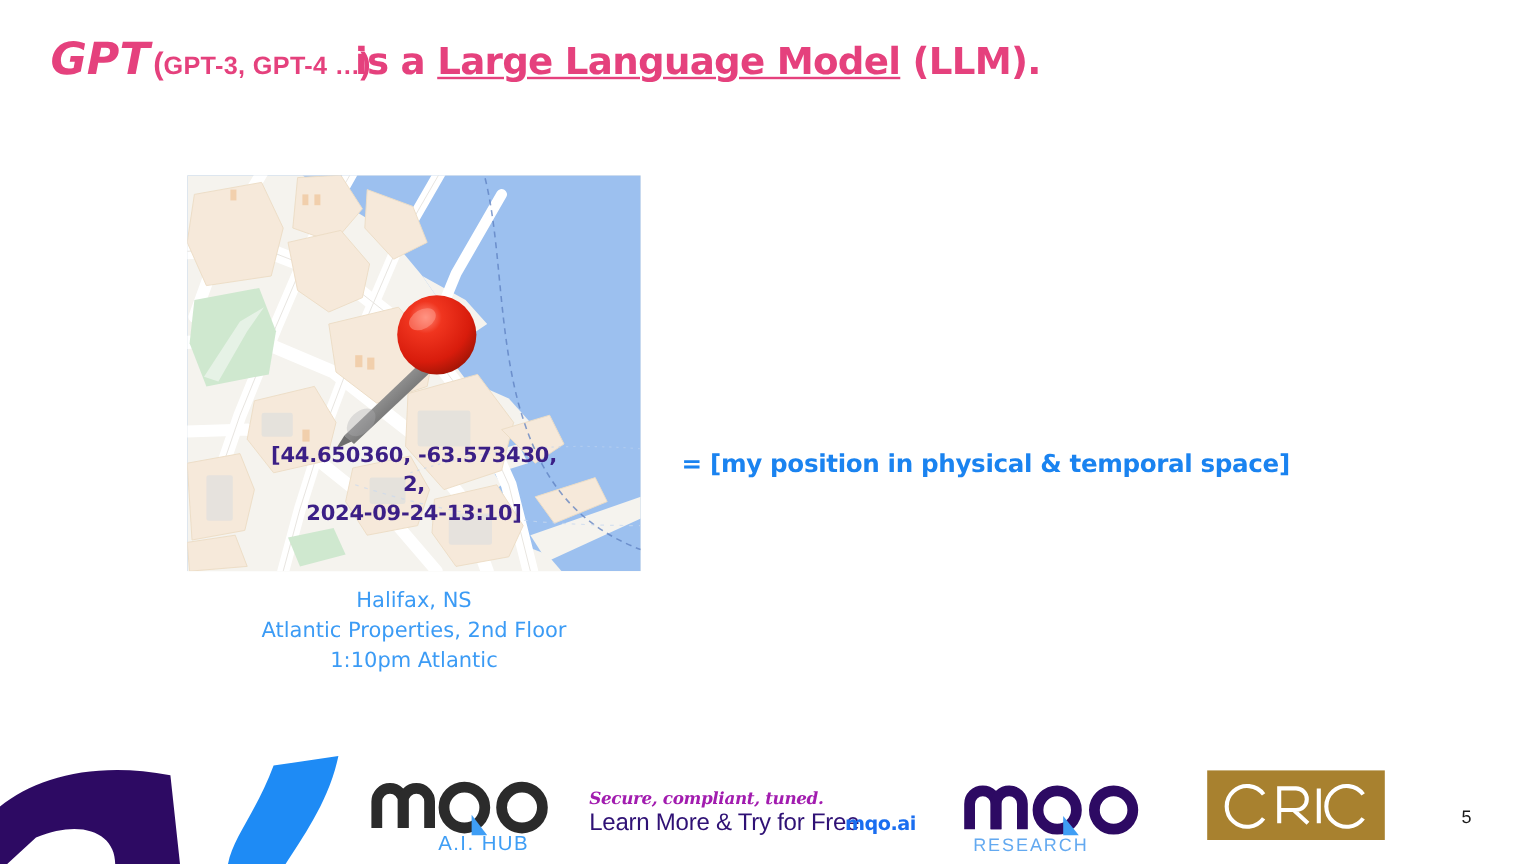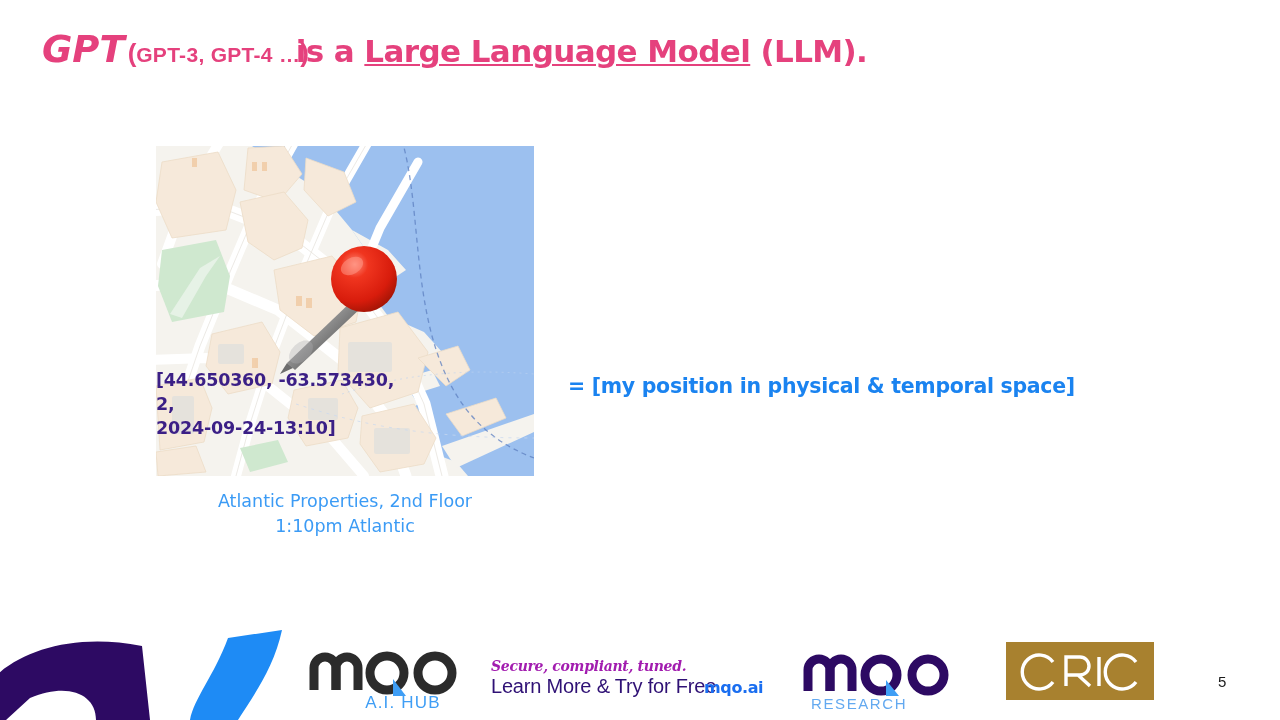--- a/index.html
+++ b/index.html
@@ -73,21 +73,21 @@
     overflow: hidden;
     background: #f3f1ec;
   }
   .map-canvas svg { display: block; }
 
   .map-coords {
     position: absolute;
     left: 0;
     right: 0;
     top: 222px;
-    text-align: left;
+    text-align: center;
     color: #3b1f86;
     font-family: "DejaVu Sans", sans-serif;
     font-weight: bold;
     font-size: 17.5px;
     line-height: 24px;
     letter-spacing: -0.2px;
     pointer-events: none;
   }
 
   .map-caption {
@@ -303,20 +303,21 @@
     </div>
 
     <div class="map-coords">
       <div>[44.650360, -63.573430,</div>
       <div>2,</div>
       <div>2024-09-24-13:10]</div>
     </div>
   </div>
 
   <div class="map-caption">
+    <div>Halifax, NS</div>
     <div>Atlantic Properties, 2nd Floor</div>
     <div>1:10pm Atlantic</div>
   </div>
 
   <div class="equation">= [my position in physical &amp; temporal space]</div>
 
   <div class="deco-shapes">
     <svg width="300" height="96" viewBox="0 0 300 96">
       <path d="M-30,96 C-20,44 48,4 142,22 L150,96 L96,96 C96,70 68,58 30,74 L6,96 Z" fill="#2d0a63"></path>
       <path d="M190,96 C194,74 214,52 228,14 L282,6 C274,44 252,74 238,96 Z" fill="#1e8bf5"></path>

